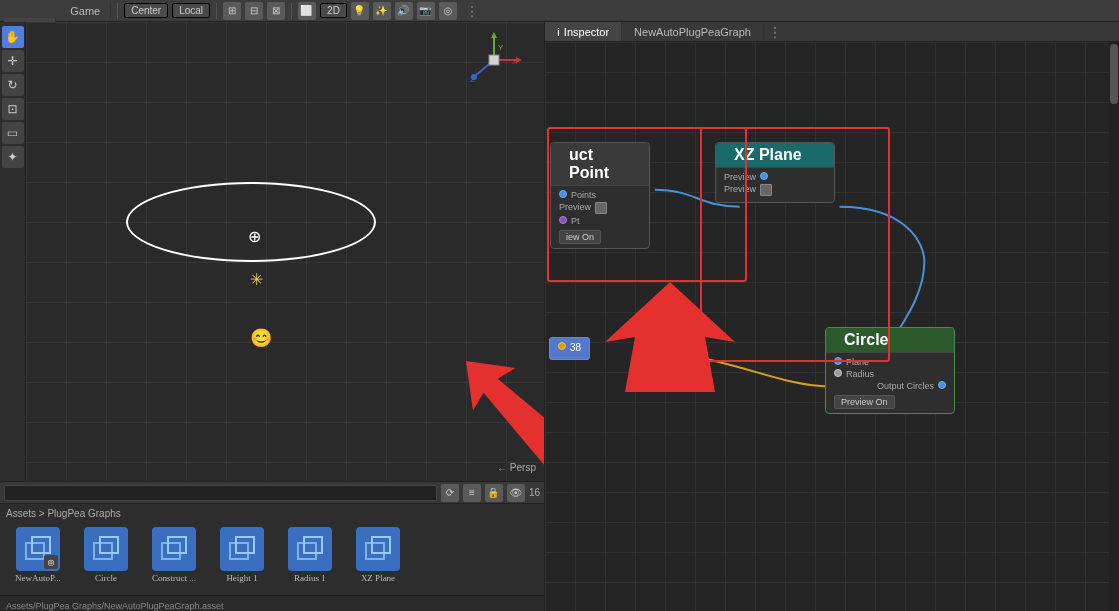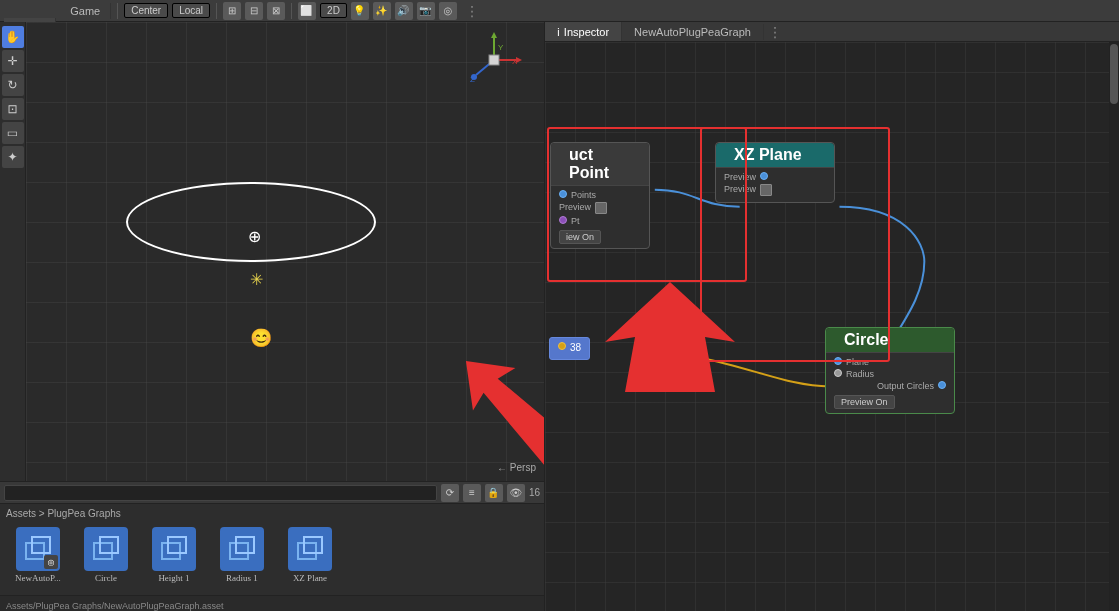--- a/index.html
+++ b/index.html
@@ -538,48 +538,57 @@
         <div class="asset-item">
           <div class="asset-icon">
             <svg width="32" height="32" viewBox="0 0 32 32">
               <rect x="4" y="10" width="18" height="16" fill="none" stroke="#7ab3f0" stroke-width="2"></rect>
               <rect x="10" y="4" width="18" height="16" fill="none" stroke="#9ac8ff" stroke-width="2"></rect>
             </svg>
           </div>
           <div class="asset-label">Circle</div>
         </div>
 
-
         <div class="asset-item">
           <div class="asset-icon">
             <svg width="32" height="32" viewBox="0 0 32 32">
               <rect x="4" y="10" width="18" height="16" fill="none" stroke="#7ab3f0" stroke-width="2"></rect>
               <rect x="10" y="4" width="18" height="16" fill="none" stroke="#9ac8ff" stroke-width="2"></rect>
             </svg>
           </div>
-          <div class="asset-label">Height 1</div>
+          <div class="asset-label">Construct ...</div>
         </div>
 
         <div class="asset-item">
           <div class="asset-icon">
             <svg width="32" height="32" viewBox="0 0 32 32">
               <rect x="4" y="10" width="18" height="16" fill="none" stroke="#7ab3f0" stroke-width="2"></rect>
               <rect x="10" y="4" width="18" height="16" fill="none" stroke="#9ac8ff" stroke-width="2"></rect>
             </svg>
           </div>
-          <div class="asset-label">Radius 1</div>
+          <div class="asset-label">Height 1</div>
         </div>
 
         <div class="asset-item">
           <div class="asset-icon">
             <svg width="32" height="32" viewBox="0 0 32 32">
               <rect x="4" y="10" width="18" height="16" fill="none" stroke="#7ab3f0" stroke-width="2"></rect>
               <rect x="10" y="4" width="18" height="16" fill="none" stroke="#9ac8ff" stroke-width="2"></rect>
             </svg>
           </div>
+          <div class="asset-label">Radius 1</div>
+        </div>
+
+        <div class="asset-item">
+          <div class="asset-icon">
+            <svg width="32" height="32" viewBox="0 0 32 32">
+              <rect x="4" y="10" width="18" height="16" fill="none" stroke="#7ab3f0" stroke-width="2"></rect>
+              <rect x="10" y="4" width="18" height="16" fill="none" stroke="#9ac8ff" stroke-width="2"></rect>
+            </svg>
+          </div>
           <div class="asset-label">XZ Plane</div>
         </div>
 
       </div>
 
       <div class="status-bar">
         <span>Assets/PlugPea Graphs/NewAutoPlugPeaGraph.asset</span>
       </div>
     </div>
 

